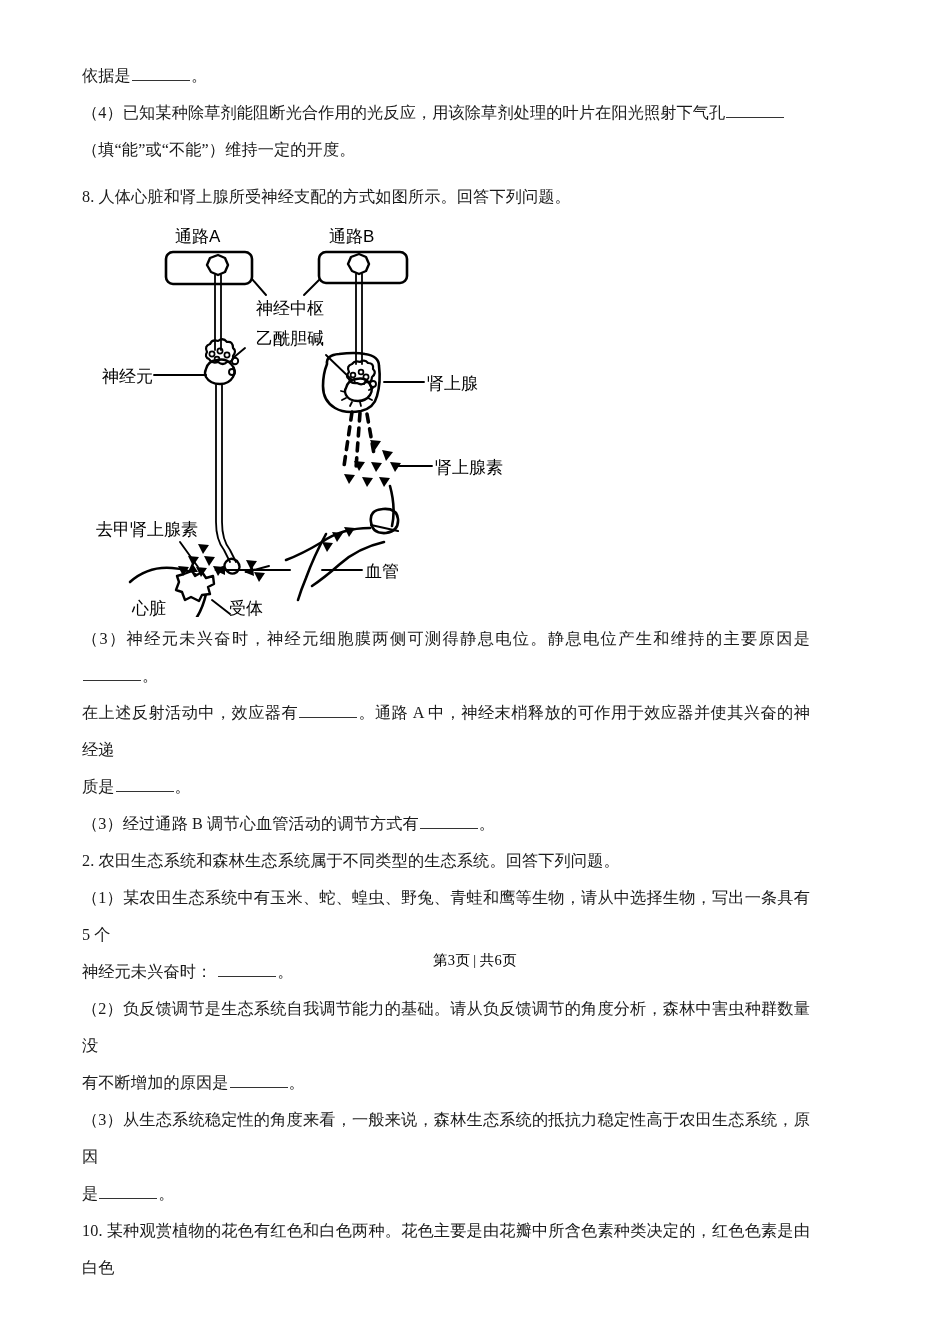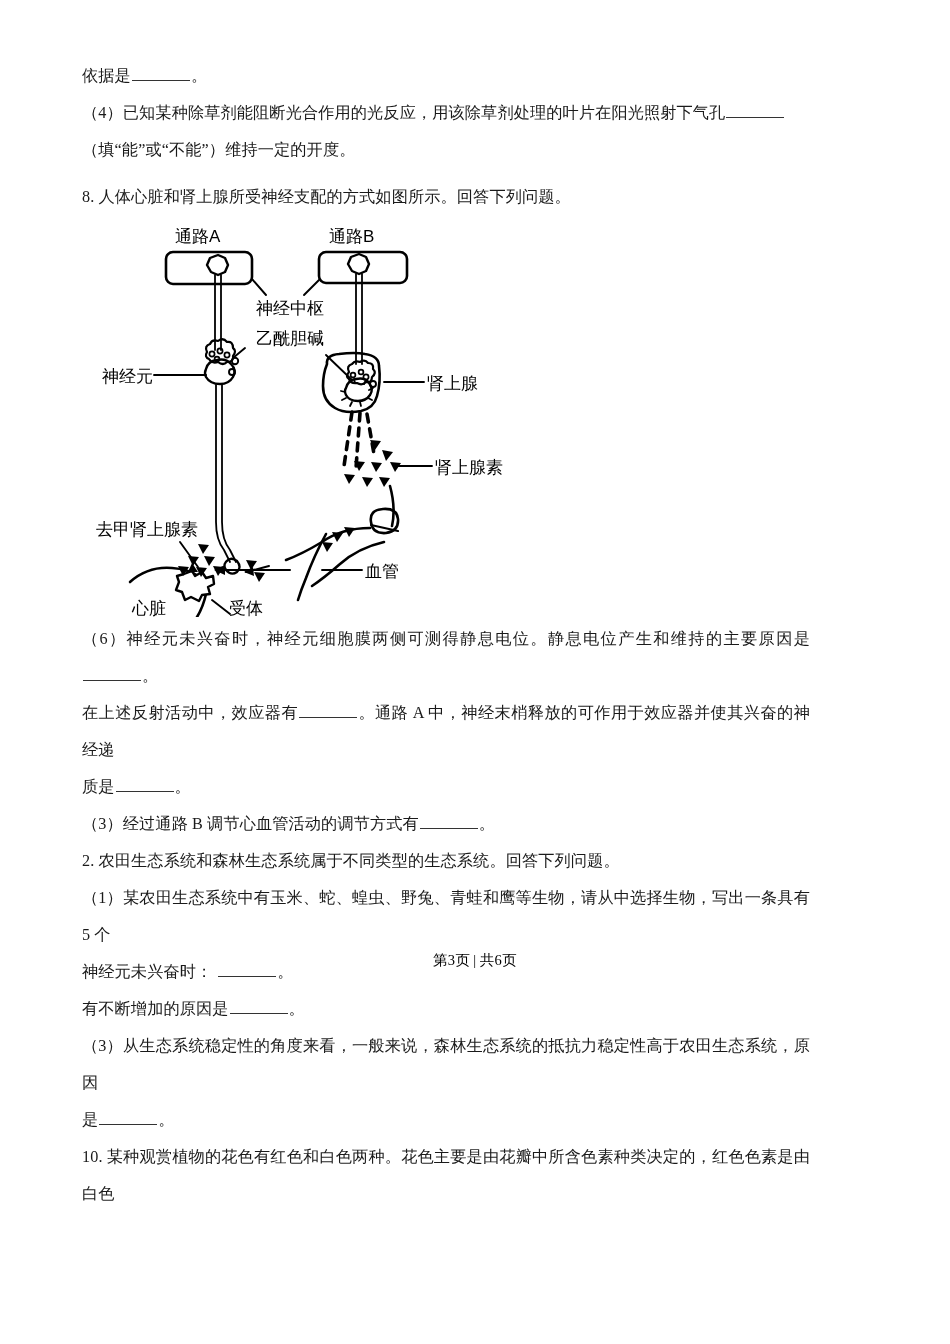--- a/index.html
+++ b/index.html
@@ -225,35 +225,36 @@
           <text x="333" y="167">肾上腺</text>
           <text x="341" y="251">肾上腺素</text>
           <text x="2" y="313">去甲肾上腺素</text>
           <text x="271" y="355">血管</text>
           <text x="38" y="392">心脏</text>
           <text x="135" y="392">受体</text>
         </g>
       </svg>
     </div>
 
-    <p class="para"><span>（6）神经元未兴奋时，神经元细胞膜两侧可测得静息电位。静息电位产生和维持的主要原因是</span><span class="blank-line"></span><span>。</span></p>
+    <p class="para"><span>（3）神经元未兴奋时，神经元细胞膜两侧可测得静息电位。静息电位产生和维持的主要原因是</span><span class="blank-line"></span><span>。</span></p>
 
 
     <p class="para"><span>在上述反射活动中，效应器有</span><span class="blank-line"></span><span>。通路 A 中，神经末梢释放的可作用于效应器并使其兴奋的神经递</span></p>
 
     <p class="para"><span>质是</span><span class="blank-line"></span><span>。</span></p>
 
     <p class="para"><span>（3）经过通路 B 调节心血管活动的调节方式有</span><span class="blank-line"></span><span>。</span></p>
 
     <p class="para">2. 农田生态系统和森林生态系统属于不同类型的生态系统。回答下列问题。</p>
 
     <p class="para"><span>（1）某农田生态系统中有玉米、蛇、蝗虫、野兔、青蛙和鹰等生物，请从中选择生物，写出一条具有 5 个</span></p>
 
     <p class="para"><span>神经元未兴奋时：</span><span class="blank-line" style="margin-left:6px"></span><span>。</span></p>
 
+    <p class="para"><span>（2）负反馈调节是生态系统自我调节能力的基础。请从负反馈调节的角度分析，森林中害虫种群数量没</span></p>
 
     <p class="para"><span>有不断增加的原因是</span><span class="blank-line"></span><span>。</span></p>
 
     <p class="para"><span>（3）从生态系统稳定性的角度来看，一般来说，森林生态系统的抵抗力稳定性高于农田生态系统，原因</span></p>
 
     <p class="para"><span>是</span><span class="blank-line"></span><span>。</span></p>
 
     <p class="para">10. 某种观赏植物的花色有红色和白色两种。花色主要是由花瓣中所含色素种类决定的，红色色素是由白色</p>
 
   </div>

